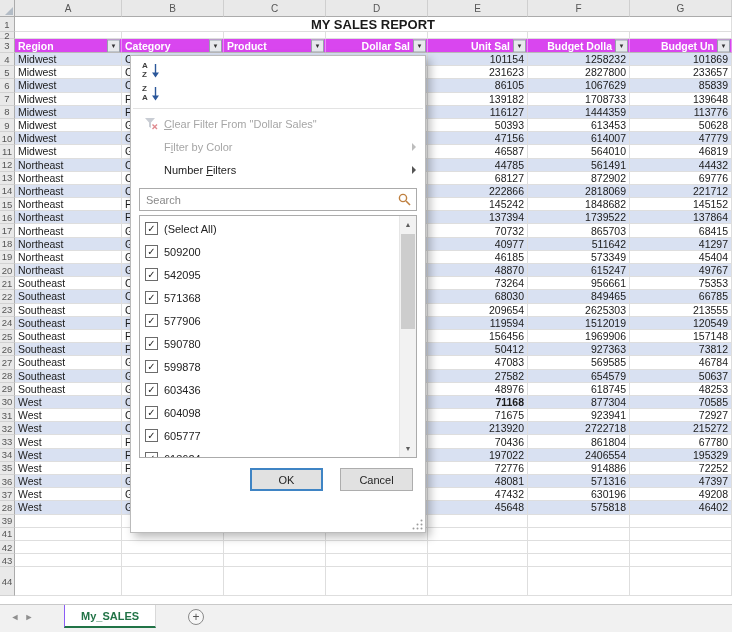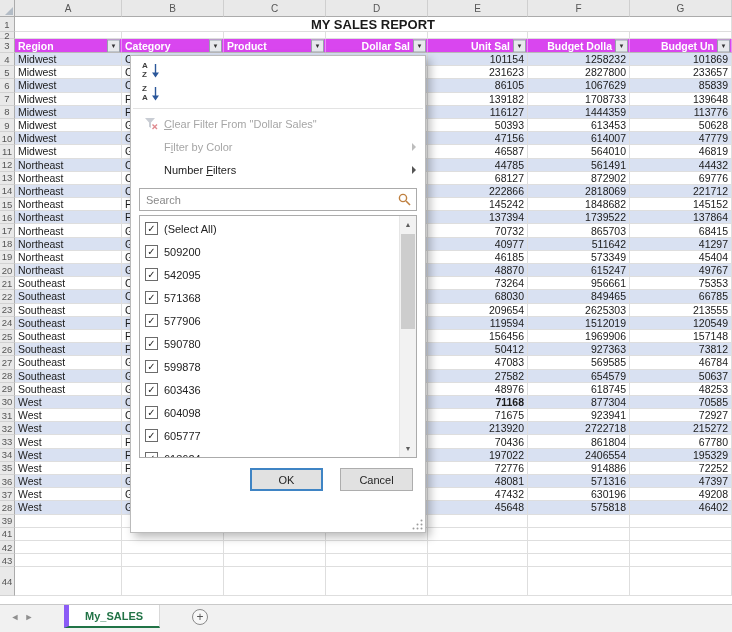--- a/index.html
+++ b/index.html
@@ -77,21 +77,21 @@
   .btn.default{border:2px solid #3F84C4;}
   .grip{position:absolute;right:2px;bottom:2px;}
 
   
   #tabbar{position:absolute;left:0;top:604px;width:732px;height:28px;background:#F1F1F1;
        border-top:1px solid #C9C9C9;display:flex;align-items:flex-start;box-sizing:border-box;}
   .nav{color:#8F8F8F;font-size:9px;width:14px;text-align:center;padding-top:7px;}
   .nav.first{margin-left:8px;}
   .tab{margin-left:28px;background:#fff;color:#217346;font-weight:bold;font-size:11px;
        padding:0 16px;display:flex;align-items:center;height:23px;box-sizing:border-box;
-       border-left:5px solid #8b5cf6;border-right:1px solid #D9D9D9;border-bottom:2px solid #217346;}
+       border-left:1px solid #8b5cf6;border-right:1px solid #D9D9D9;border-bottom:2px solid #217346;}
   .addbtn{margin-left:32px;margin-top:4px;width:16px;height:16px;border:1px solid #8A8A8A;
        border-radius:50%;color:#555;font-size:12px;display:flex;align-items:center;
        justify-content:center;background:#F7F7F7;box-sizing:border-box;}
 </style>
 </head>
 <body>
 
 <div id="app">
 
   <div id="sheet">

